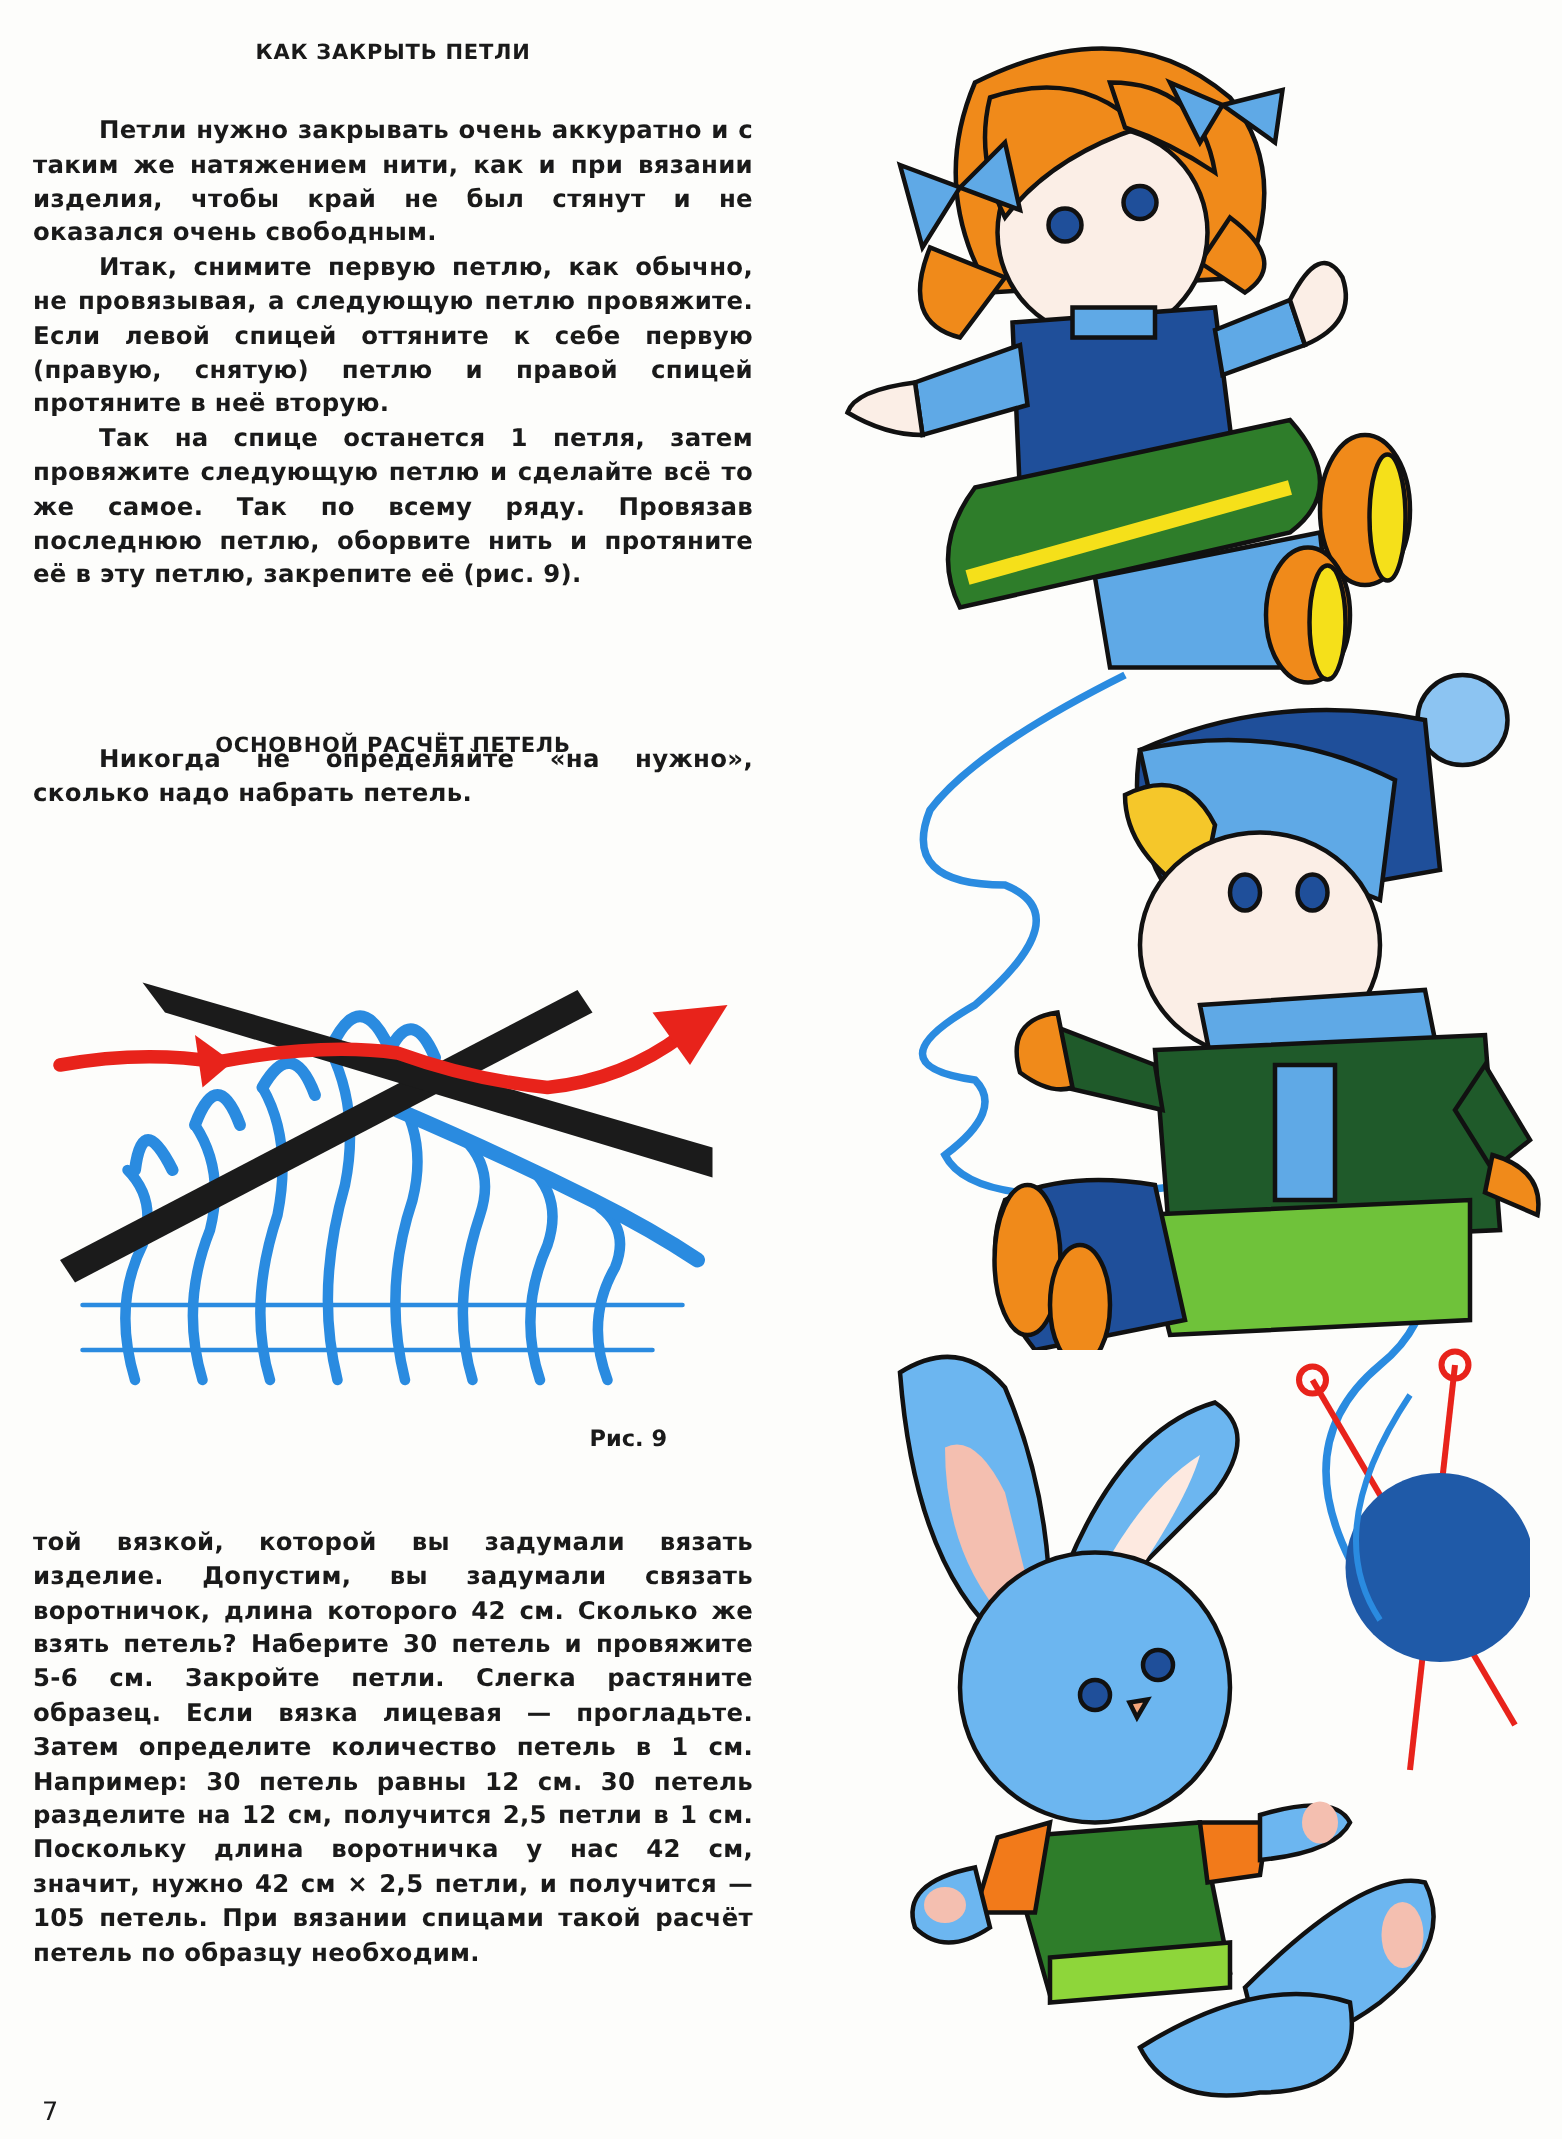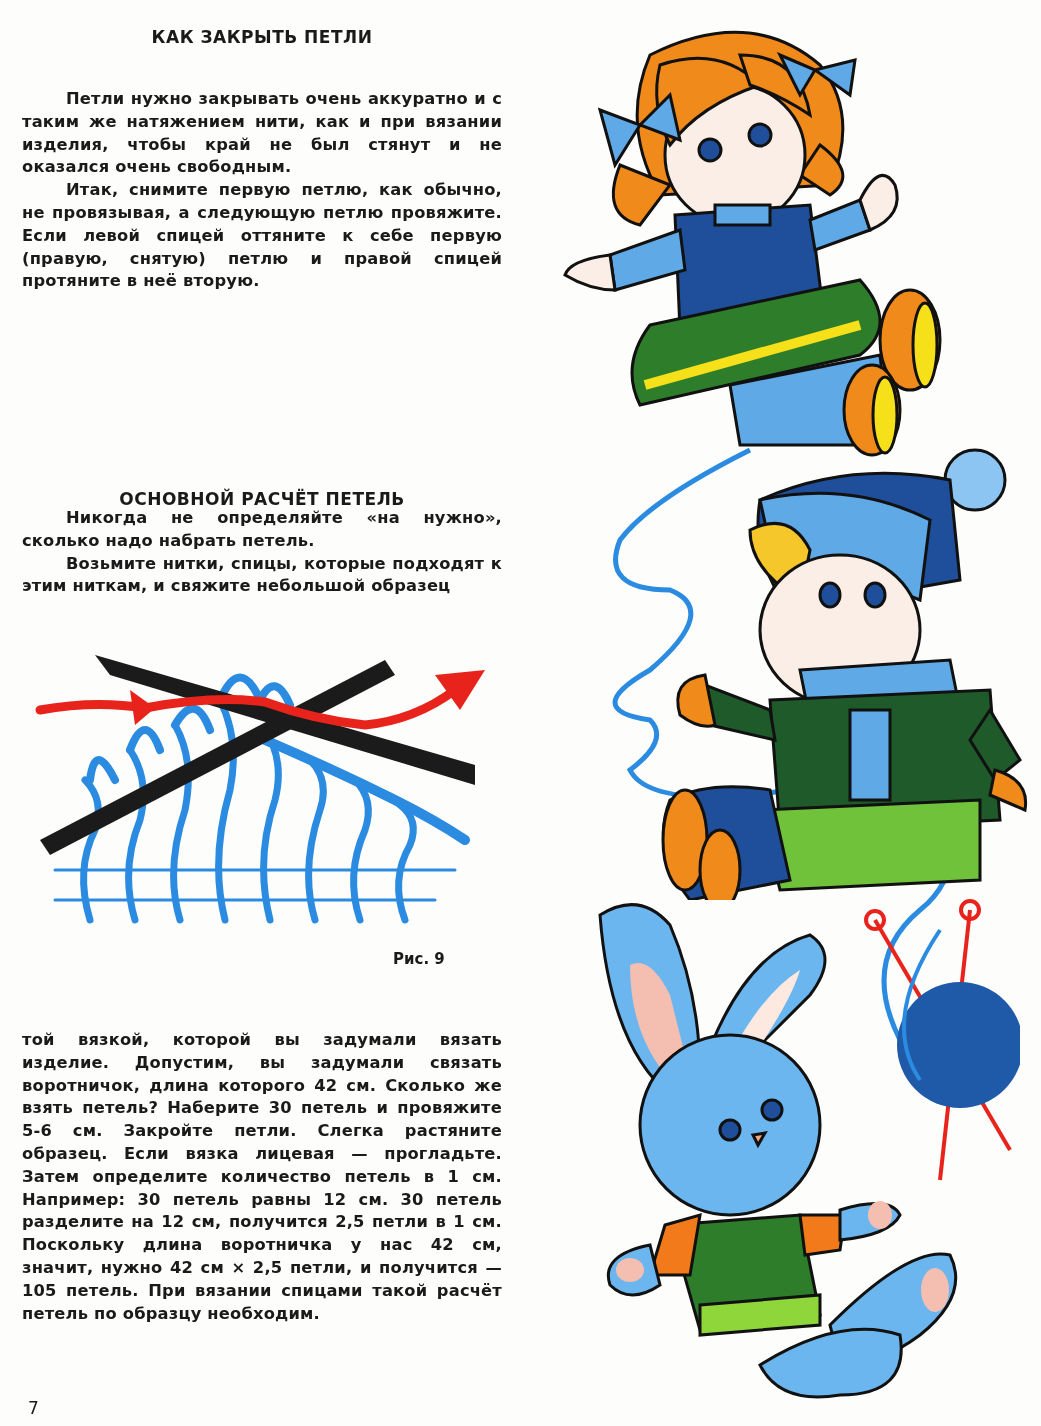--- a/index.html
+++ b/index.html
@@ -1,47 +1,47 @@
 <!DOCTYPE html>
 <html><head>
 <meta charset="utf-8">
 <style>
   html, body { margin:0; padding:0; }
   body {
     width:1041px; height:1426px; position:relative; overflow:hidden;
     background:#fdfdfb; color:#1a1a1a;
     font-family:"DejaVu Sans", sans-serif;
   }
-  .col { position:absolute; left:22px; width:480px;margin-top:12px; }
+  .col { position:absolute; left:22px; width:480px; }
   .heading {
-    position:absolute; font-weight:bold; font-size:17px; letter-spacing:0.5px;
+    position:absolute; font-weight:bold; font-size:14px; letter-spacing:0.5px;
     text-align:center; width:480px; left:22px;
   }
   .para {
     font-size:16.3px; line-height:22.8px; text-align:justify; margin:0;
     font-weight:600; letter-spacing:0.2px;
   }
   .para.indent { text-indent:44px; }
   .caption { position:absolute; font-weight:bold; font-size:15px; }
   .pagenum { position:absolute; left:28px; top:1398px; font-size:17px; }
   svg { position:absolute; }
 </style>
 </head>
 <body>
 
 <div class="heading" style="top:27px;">КАК ЗАКРЫТЬ ПЕТЛИ</div>
 <div class="col" style="top:76px;">
   <p class="para indent">Петли нужно закрывать очень аккуратно и с таким же натяжением нити, как и при вязании изделия, чтобы край не был стянут и не оказался очень свободным.</p>
   <p class="para indent">Итак, снимите первую петлю, как обычно, не провязывая, а следующую петлю провяжите. Если левой спицей оттяните к себе первую (правую, снятую) петлю и правой спицей протяните в неё вторую.</p>
+  <p class="para indent">Так на спице останется 1 петля, затем провяжите следующую петлю и сделайте всё то же самоe. Так по всему ряду. Провязав последнюю петлю, оборвите нить и протяните её в эту петлю, закрепите её (рис. 9).</p>
 </div>
 
 <div class="heading" style="top:445px;margin-top:44px;">ОСНОВНОЙ РАСЧЁТ ПЕТЕЛЬ</div>
 <div class="col" style="top:495px;">
   <p class="para indent">Никогда не определяйте «на нужно», сколько надо набрать петель.</p>
-  <p class="para indent">Возьмите нитки, спицы, которые подходят к этим ниткам, и свяжите небольшой образец</p>
 </div>
 
 <svg width="470" height="300" viewBox="0 0 470 300" style="left:35px; top:630px;">
 
   <g fill="none" stroke="#2a8be0" stroke-width="7" stroke-linecap="round">
     <path d="M20 270 L400 270" stroke-width="3"></path>
     <path d="M20 240 L420 240" stroke-width="3"></path>
     <g>
       <path d="M55 290 Q40 240 60 200 Q70 170 50 150"></path>
       <path d="M100 290 Q85 240 105 190 Q115 150 95 120"></path>

